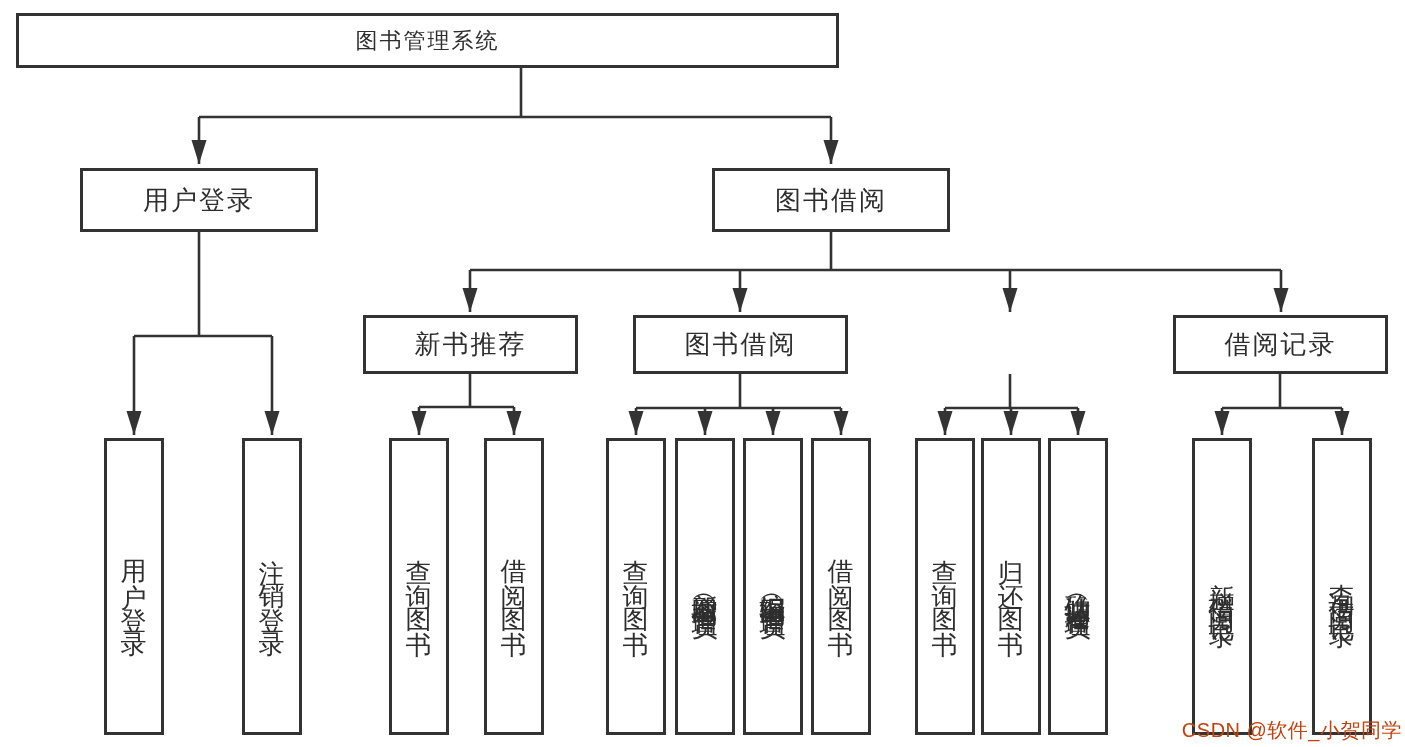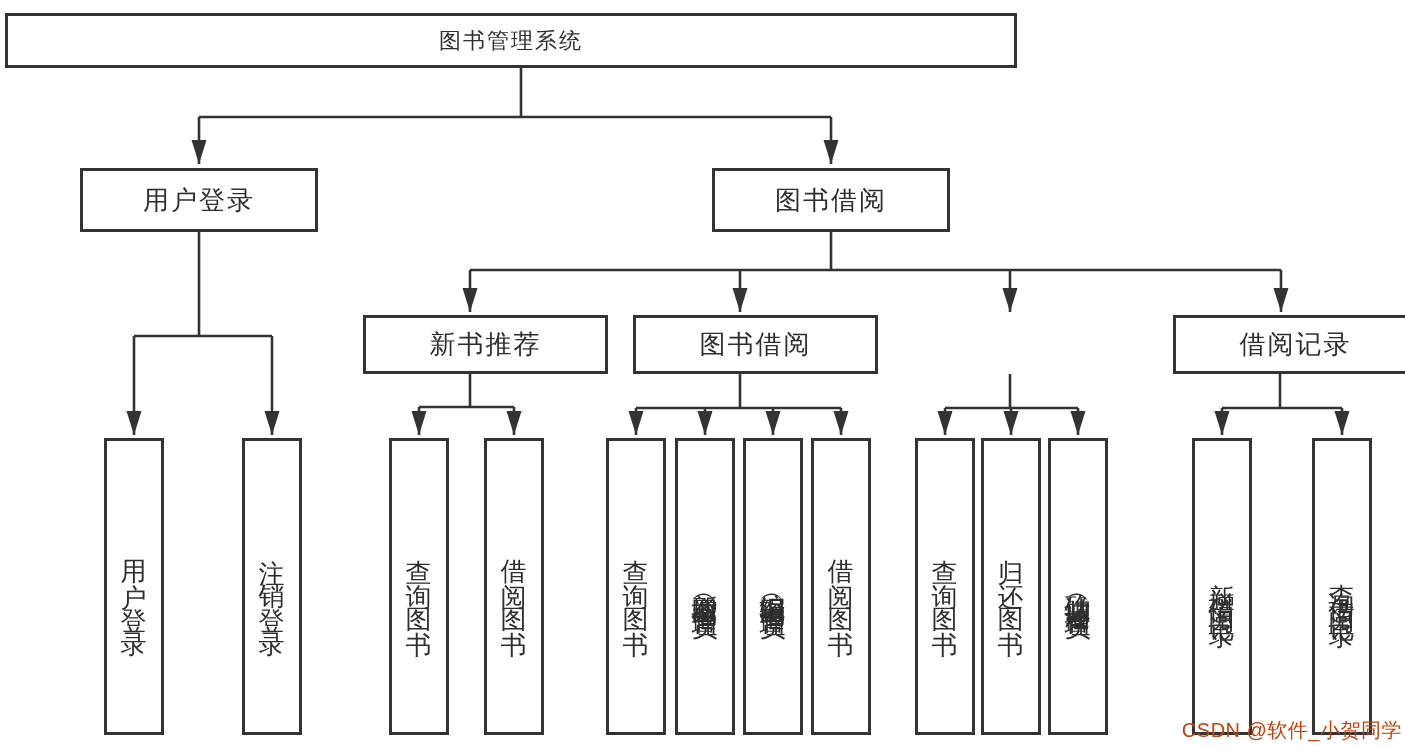--- a/index.html
+++ b/index.html
@@ -14,23 +14,23 @@
   #wires{position:absolute;left:0;top:0;}
   .node{
     position:absolute;
     box-sizing:border-box;
     border:3px solid #333333;
     background:#ffffff;
     display:flex;align-items:center;justify-content:center;
     letter-spacing:2px;
     white-space:nowrap;
   }
-  .root{left:5px;top:13px;width:1012px;height:55px;font-size:22px;}
+  .root{left:16px;top:13px;width:823px;height:55px;font-size:22px;}
   .lv2{top:168px;width:238px;height:64px;font-size:26px;}
-  .lv3{top:315px;width:245px;height:59px;font-size:26px;}
+  .lv3{top:315px;width:215px;height:59px;font-size:26px;}
   .col{
     top:438px;width:60px;height:297px;
     font-size:26px;letter-spacing:0;
   }
   .col span{
     writing-mode:vertical-rl;
     text-orientation:mixed;
     line-height:1;
   }
   .v4 span{letter-spacing:24px;}

